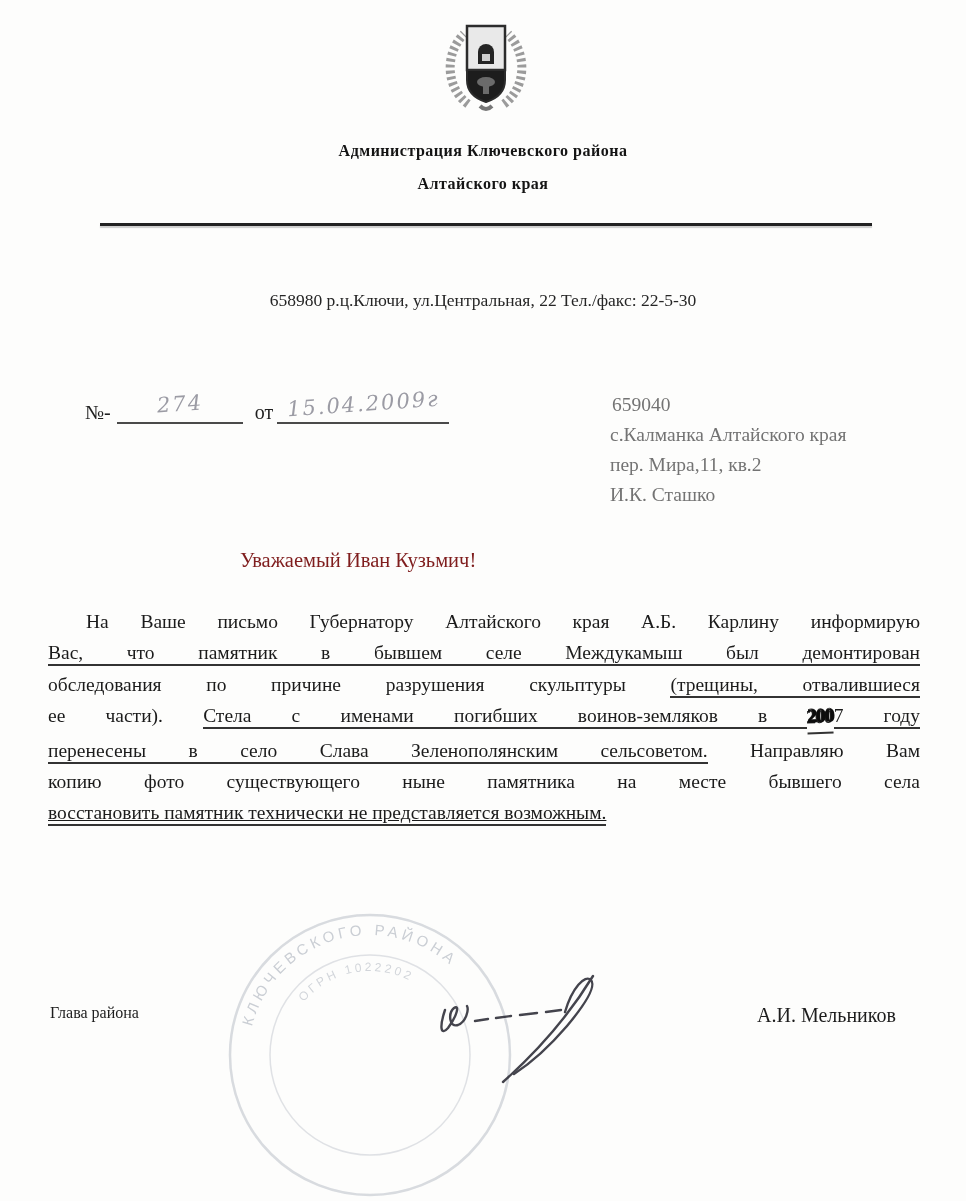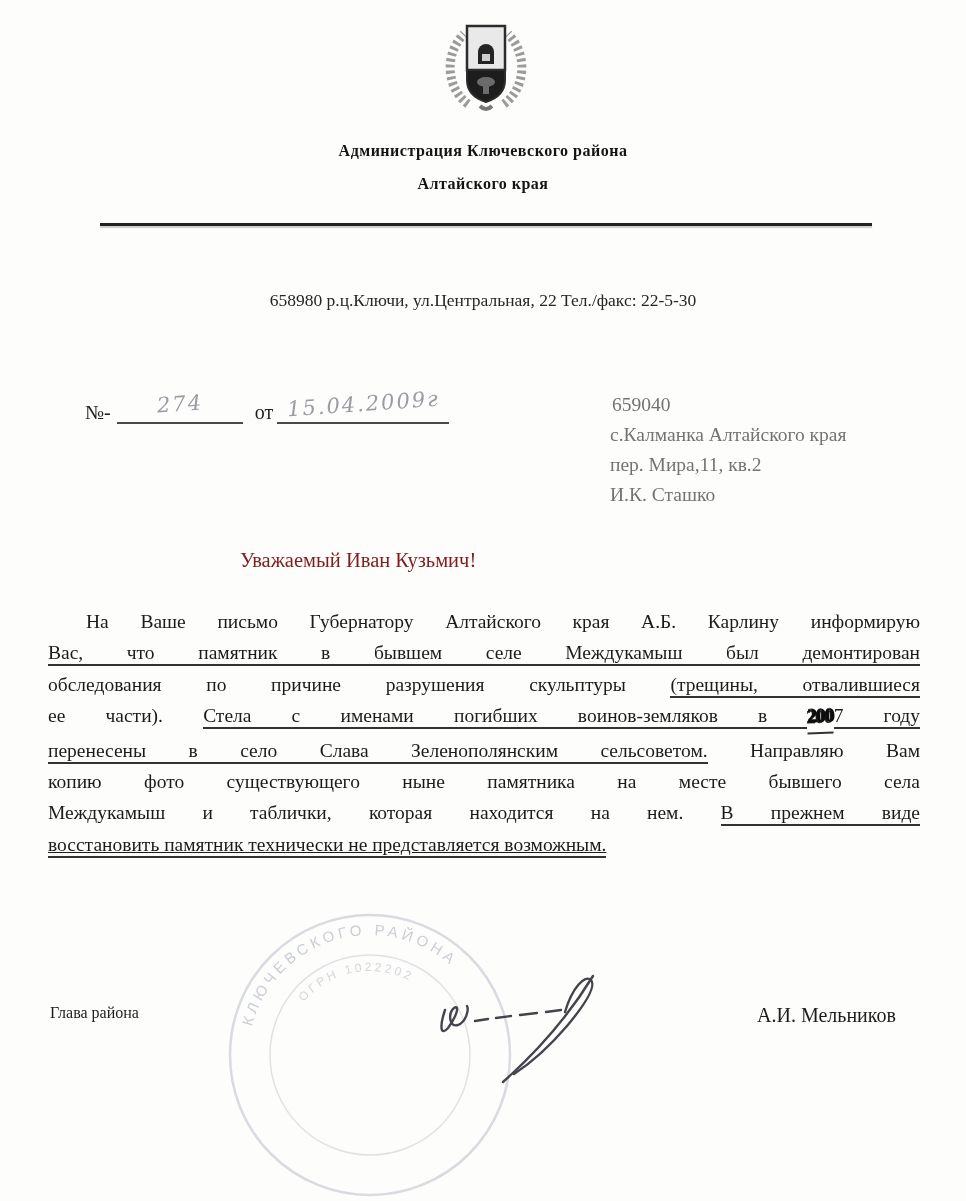--- a/index.html
+++ b/index.html
@@ -88,21 +88,20 @@
 
   <div class="salutation">Уважаемый Иван Кузьмич!</div>
 
   <div class="body">
       <div class="bline first"><span>На Ваше письмо Губернатору Алтайского края А.Б. Карлину информирую</span></div>
       <div class="bline"><span class="ul">Вас, что памятник в бывшем селе Междукамыш был демонтирован</span></div>
       <div class="bline"><span>обследования по причине разрушения скульптуры </span><span class="ul">(трещины, отвалившиеся</span></div>
       <div class="bline"><span>ее части). </span><span class="ul">Стела с именами погибших воинов-земляков  в </span><span class="ul scribble">200</span><span class="ul">7 году</span></div>
       <div class="bline"><span class="ul">перенесены в село Слава Зеленополянским сельсоветом.</span><span> Направляю Вам</span></div>
       <div class="bline"><span>копию фото существующего ныне  памятника на месте бывшего села</span></div>
-      <div class="bline"><span>Междукамыш и таблички, которая находится на нем. </span><span class="ul">В прежнем виде</span></div>
       <div class="bline last"><span class="ul">восстановить памятник технически не представляется возможным.</span></div>
     </div>
 
   <svg class="stamp" viewBox="0 0 340 320">
     <defs>
       <path id="arcTop" d="M 48,172 A 122,122 0 0 1 292,172"></path>
       <path id="arcIn" d="M 84,172 A 86,86 0 0 1 256,172"></path>
     </defs>
     <circle cx="170" cy="170" r="140" fill="none" stroke="#9aa2b0" stroke-width="2.5" opacity="0.38"></circle>
     <circle cx="170" cy="170" r="100" fill="none" stroke="#9aa2b0" stroke-width="1.5" opacity="0.30"></circle>

